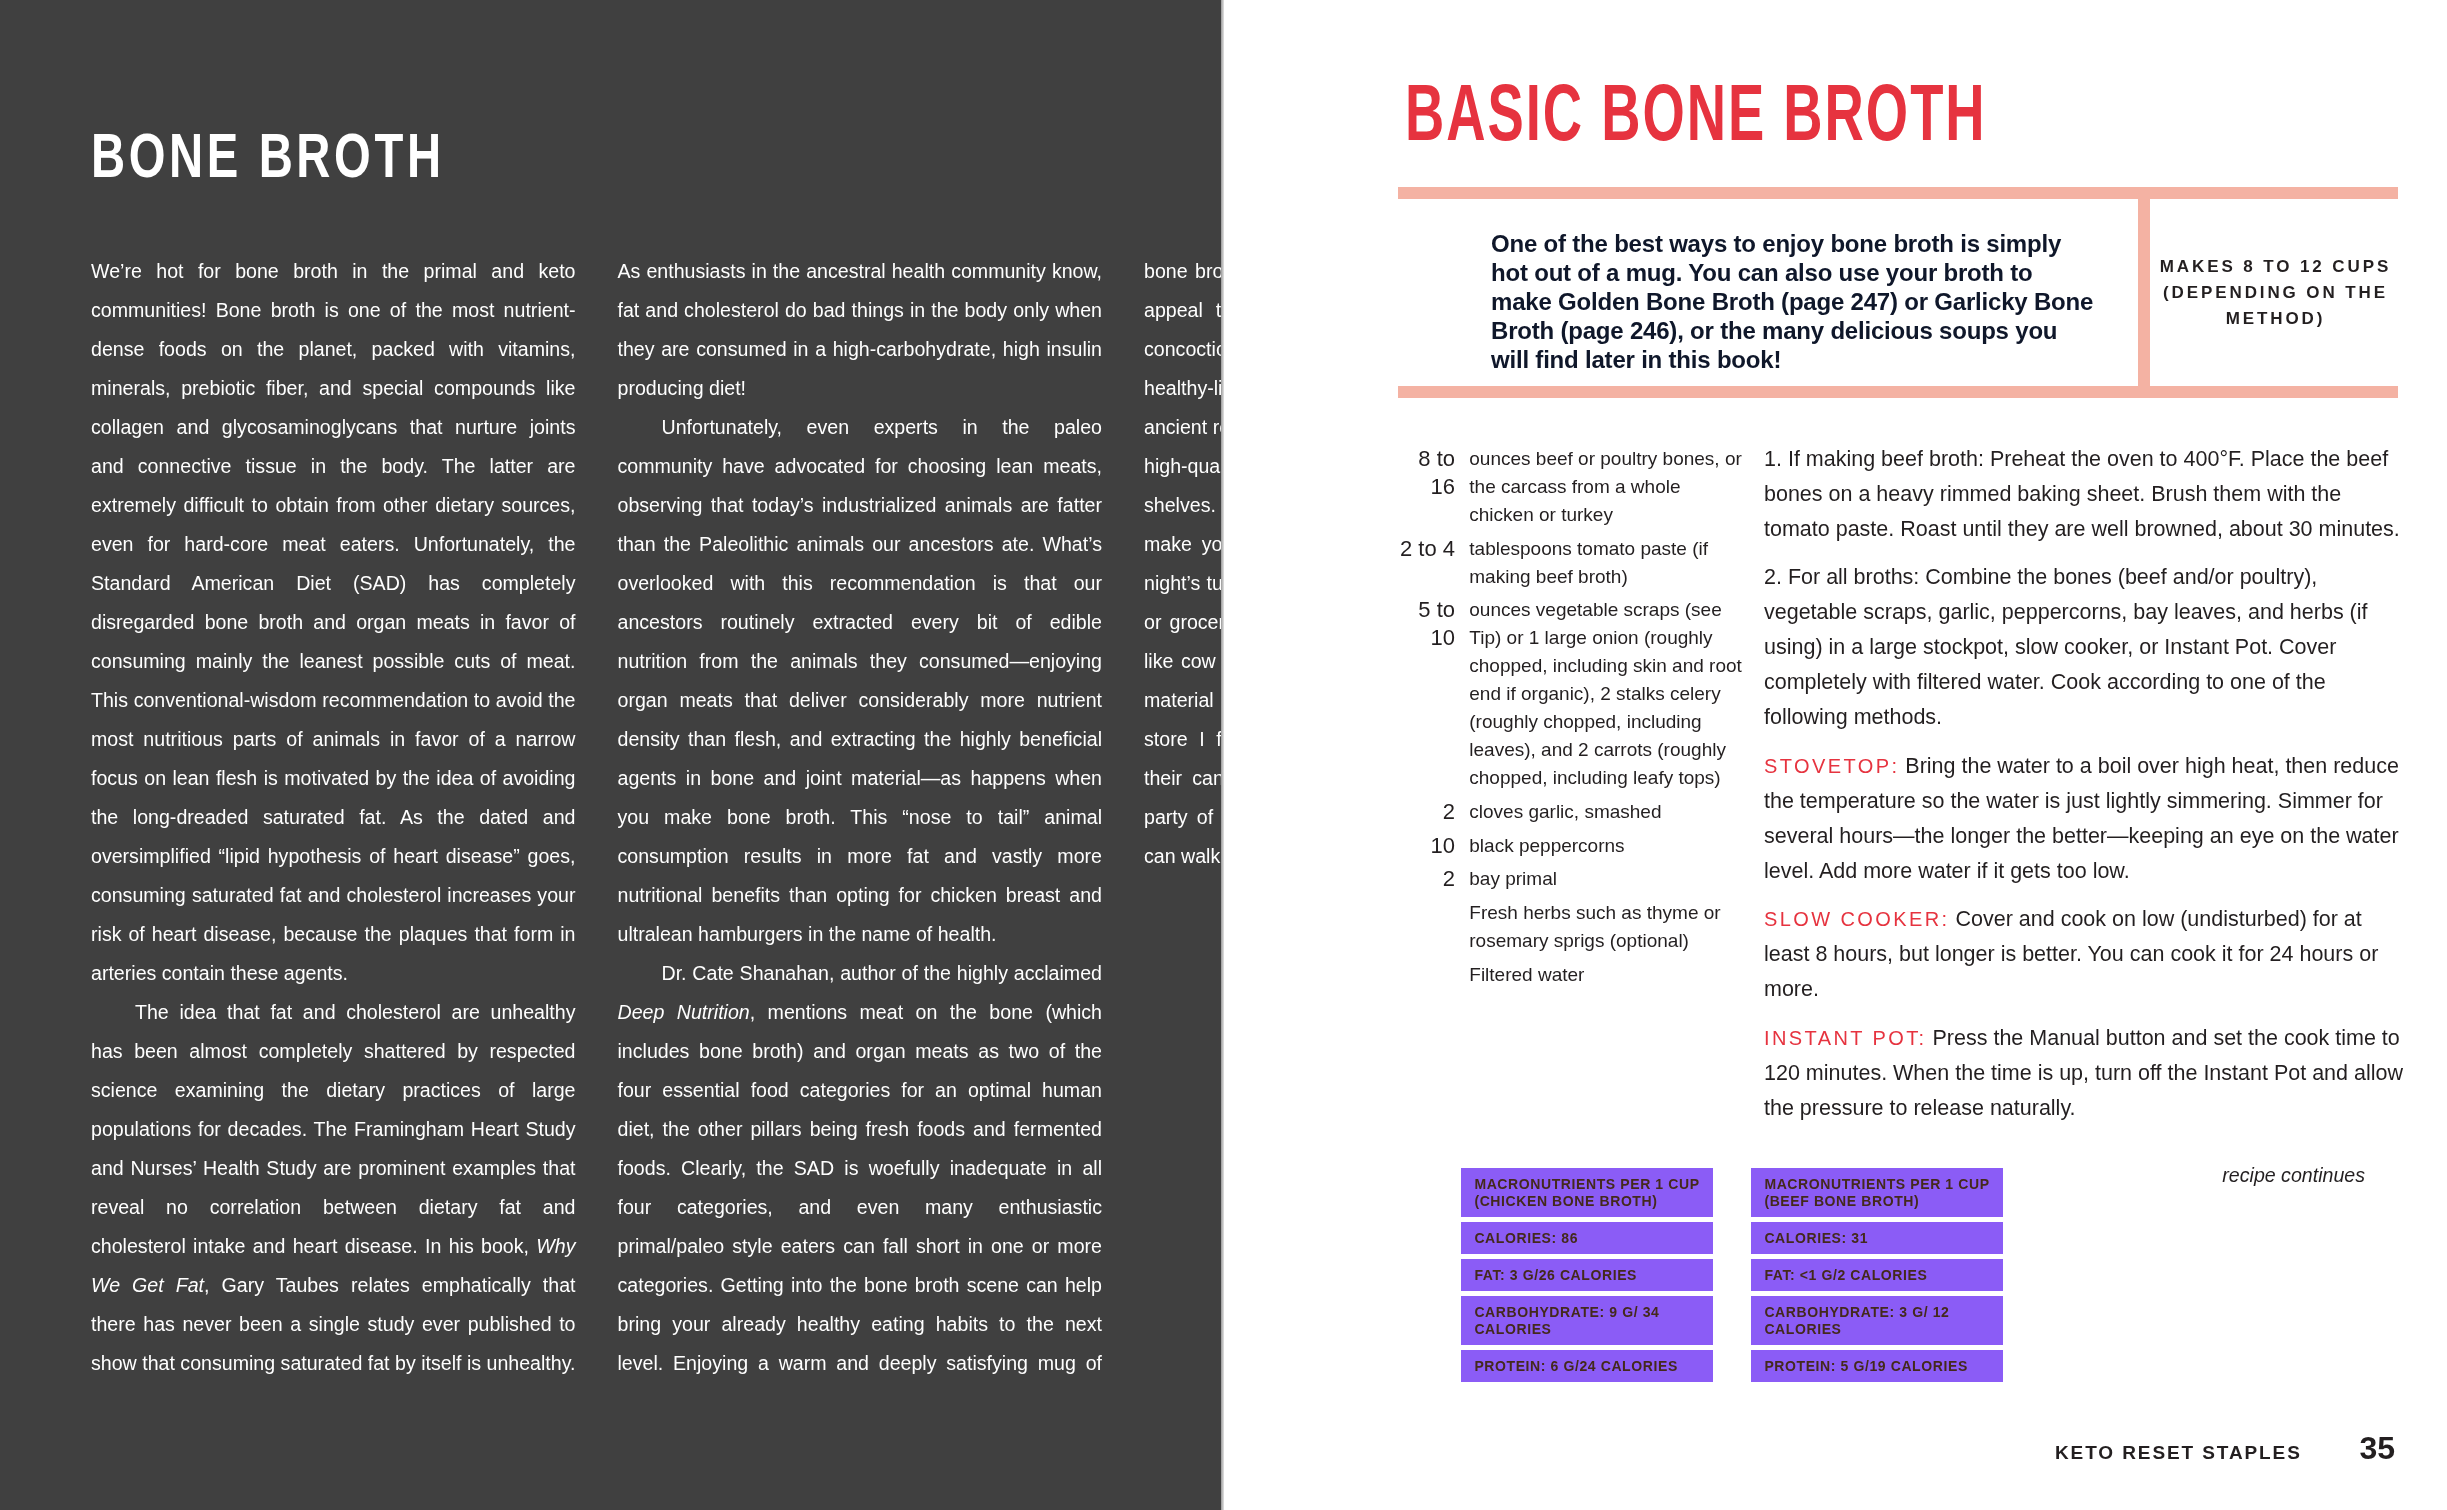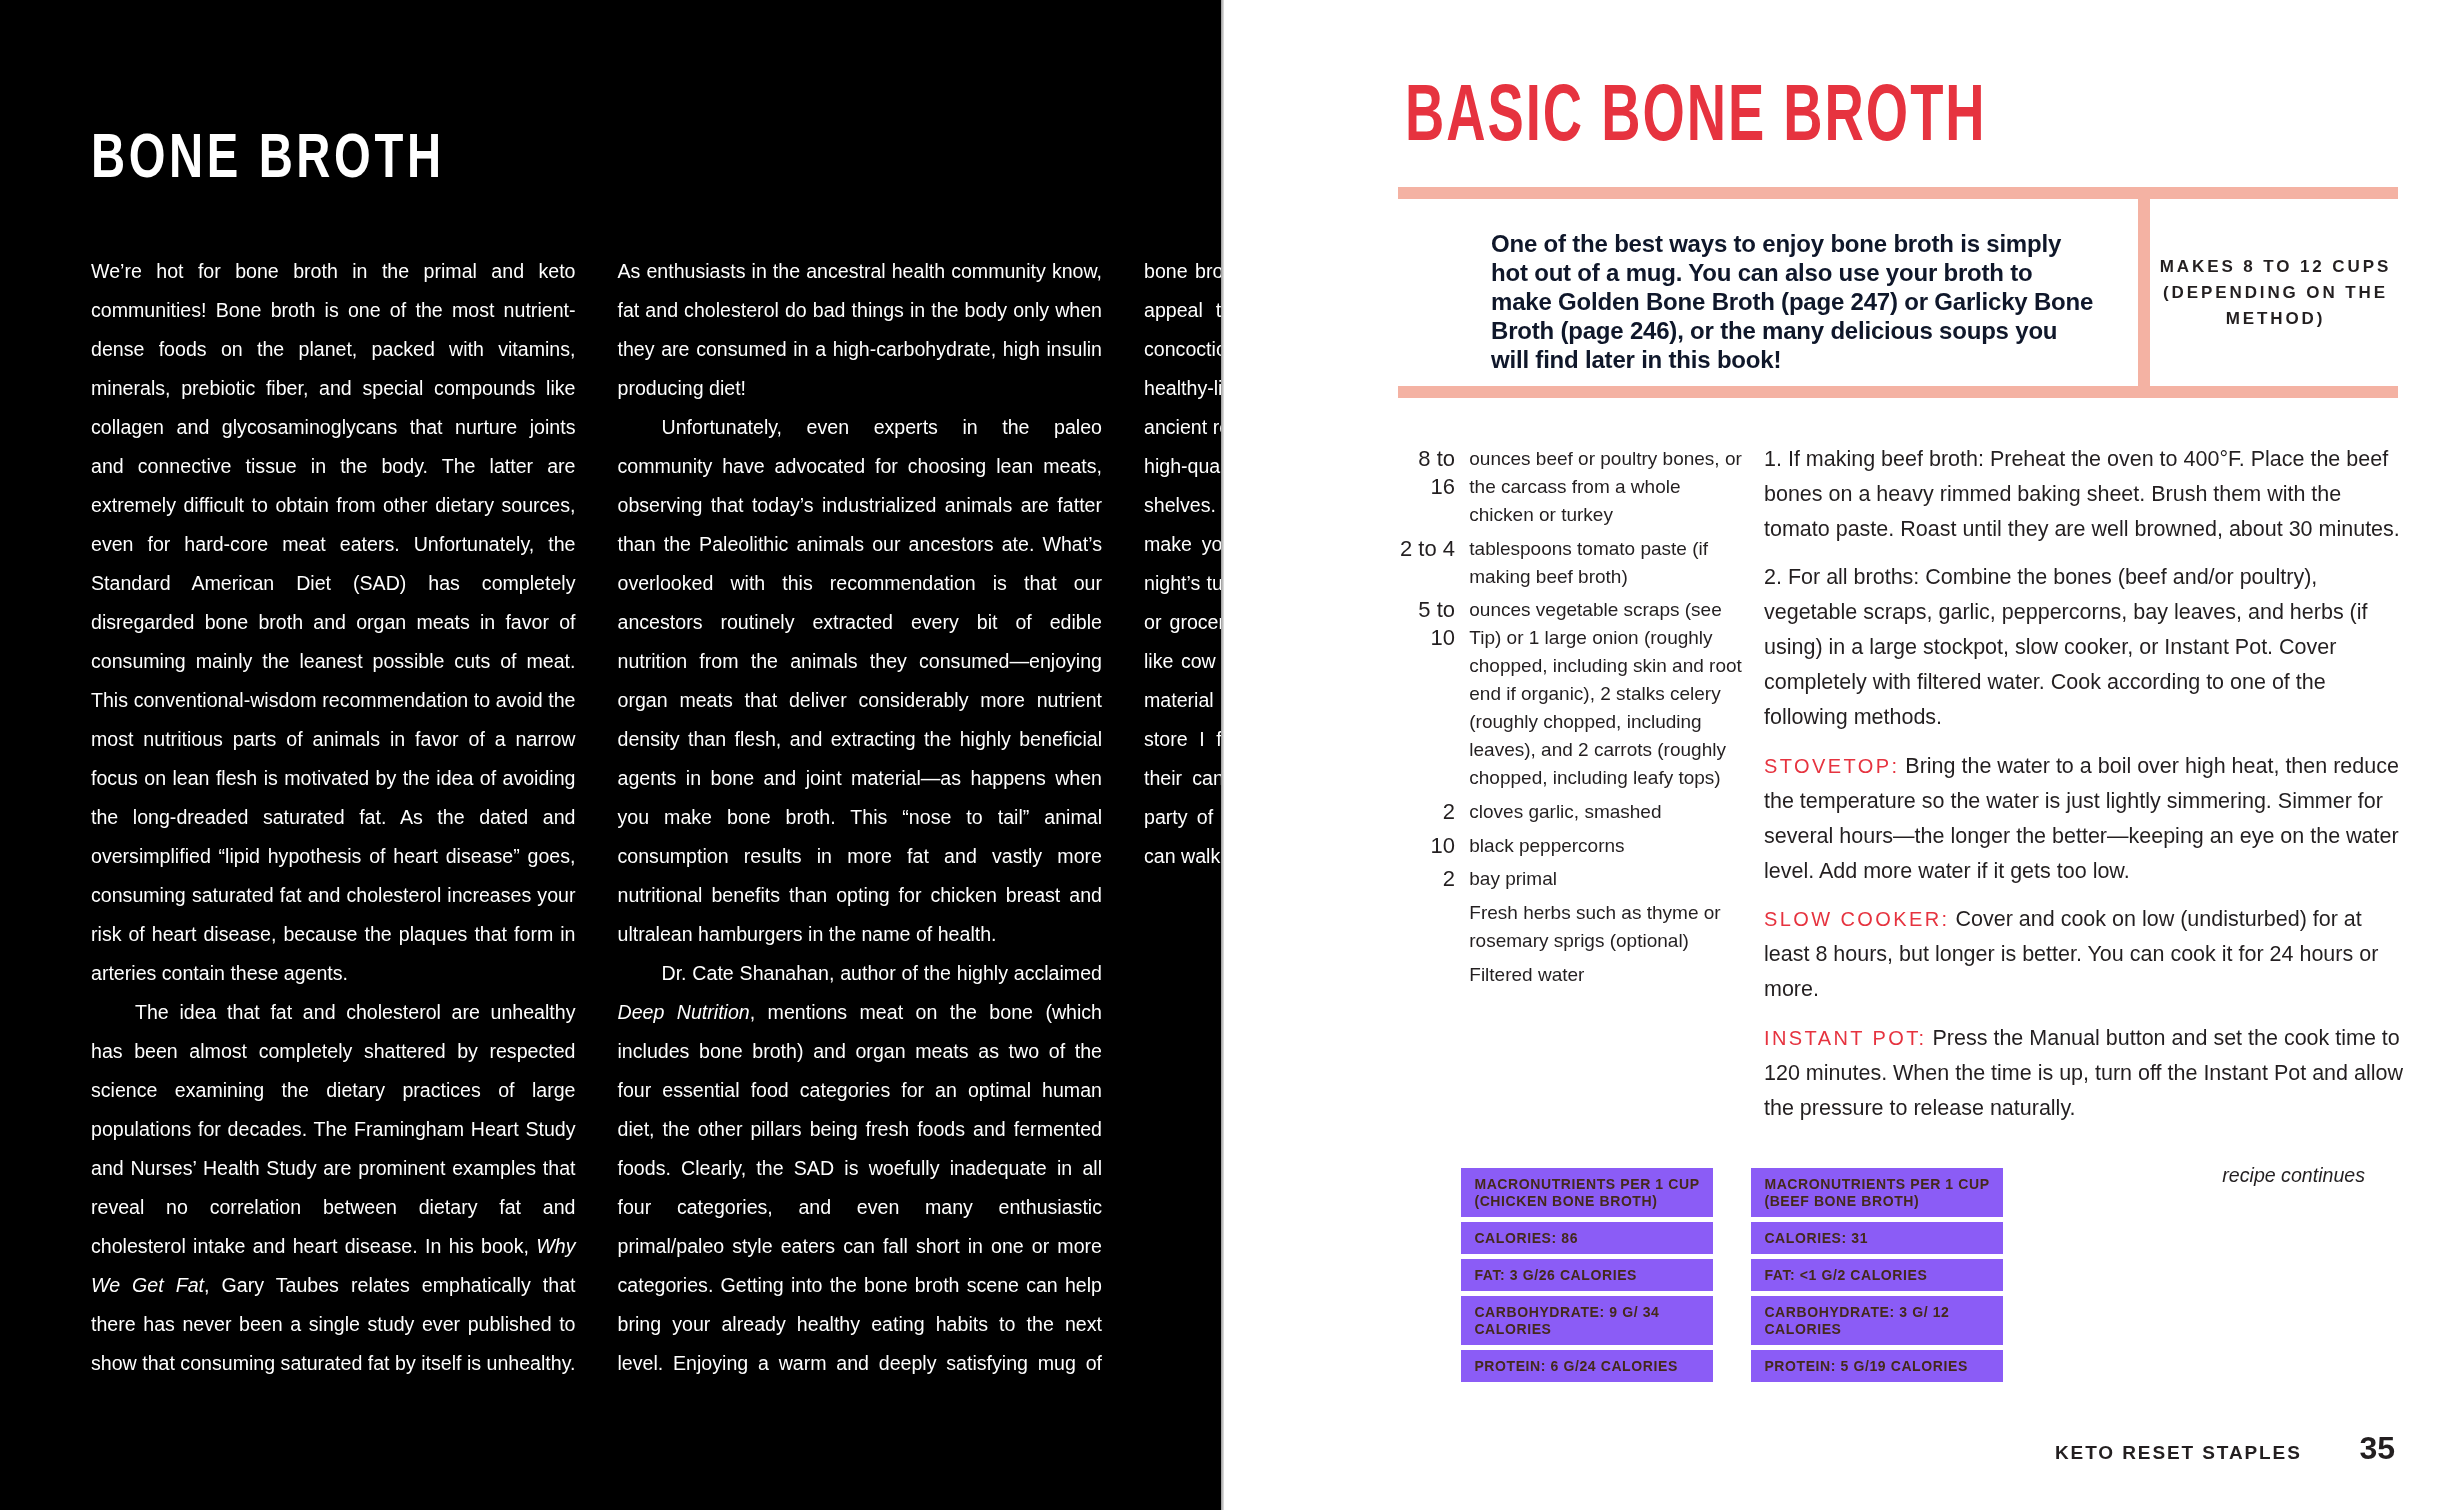--- a/index.html
+++ b/index.html
@@ -7,21 +7,21 @@
     width:2447px; height:1510px;
     position:relative; overflow:hidden;
     background:#ffffff;
     font-family:"Liberation Sans", sans-serif;
     -webkit-font-smoothing:antialiased;
   }
 
   
   .page-left {
     position:absolute; left:0; top:0; width:1221px; height:1510px;
-    background:#000000;
+    background:#404040;
   }
   .left-title {
     position:absolute; left:91px; top:119px;
     color:#ffffff; font-weight:bold; font-size:63px; letter-spacing:4.8px;
     transform:scaleX(0.75); transform-origin:left top; white-space:nowrap;
   }
   .essay {
     position:absolute; left:91px; top:252px; width:1011px; height:1157px;
     column-count:2; column-gap:42px; column-fill:auto;
     font-size:19.6px; line-height:39px; color:#ffffff;

